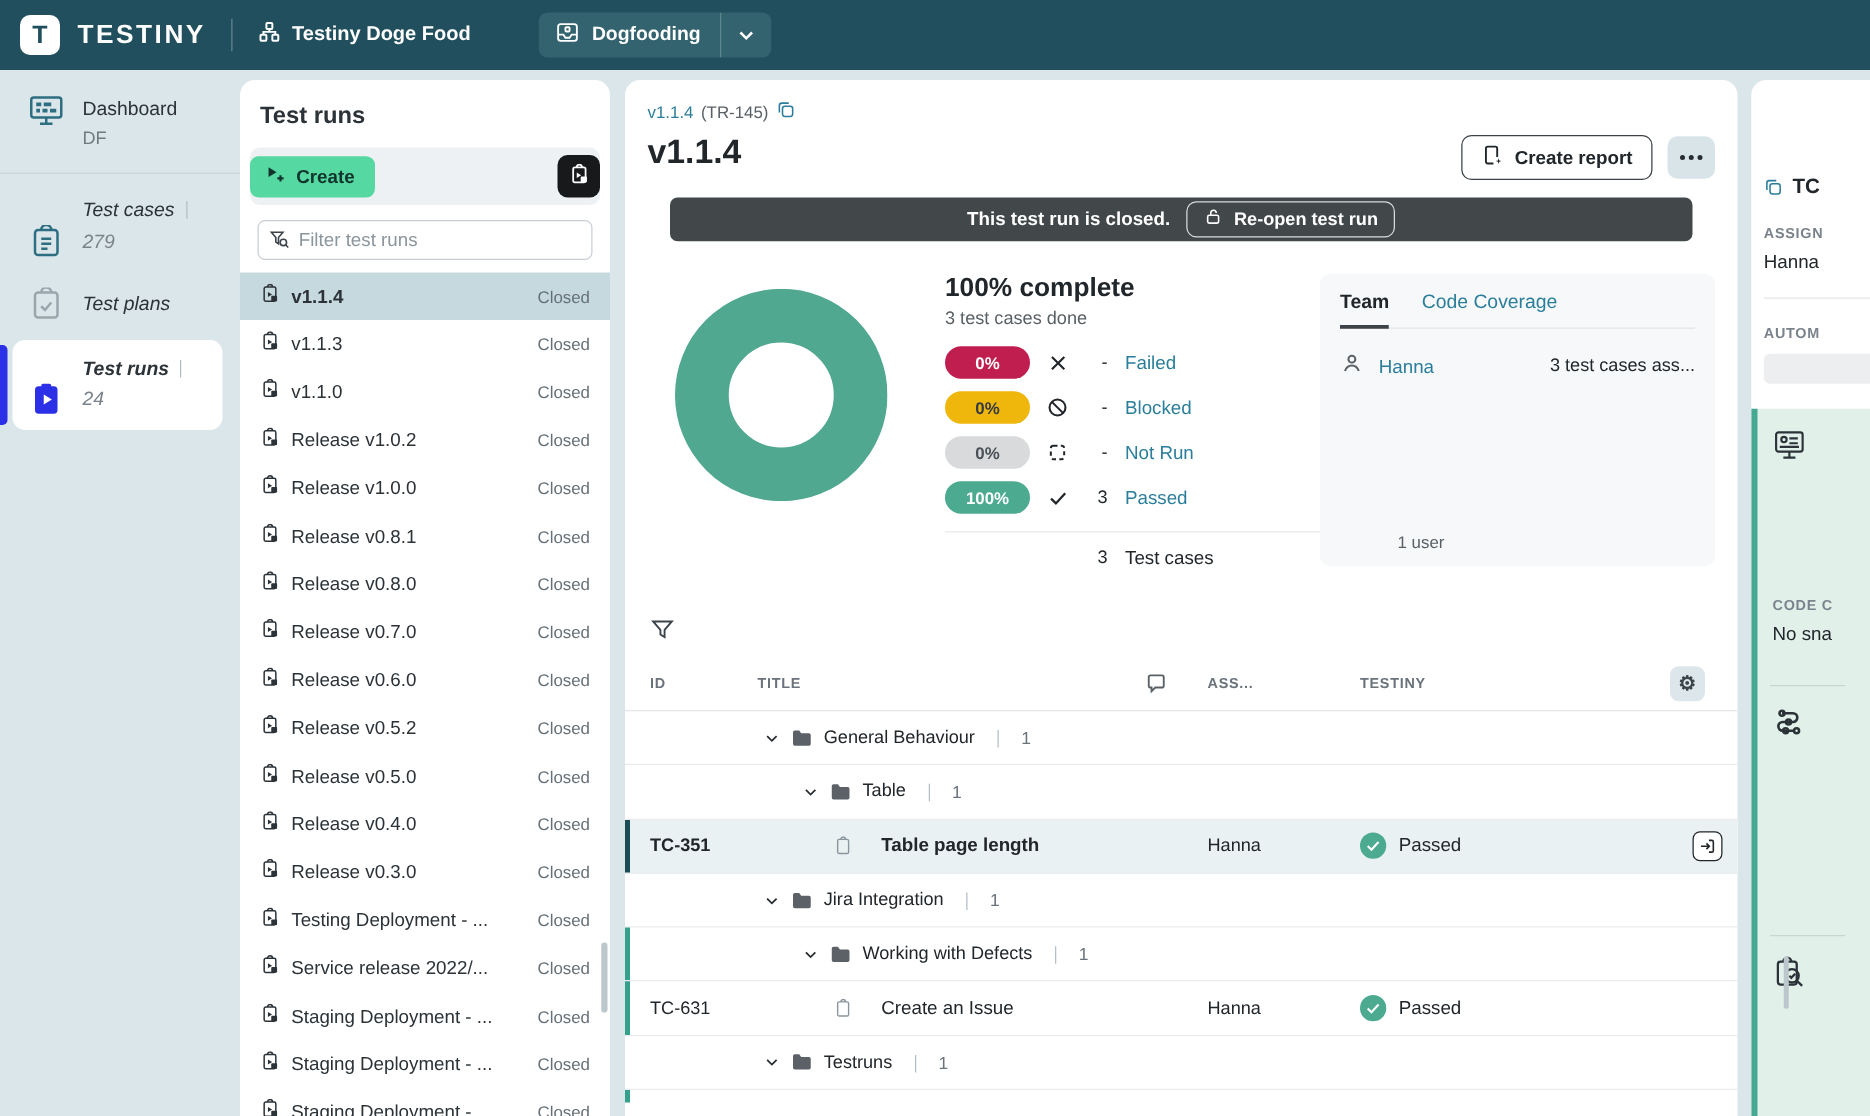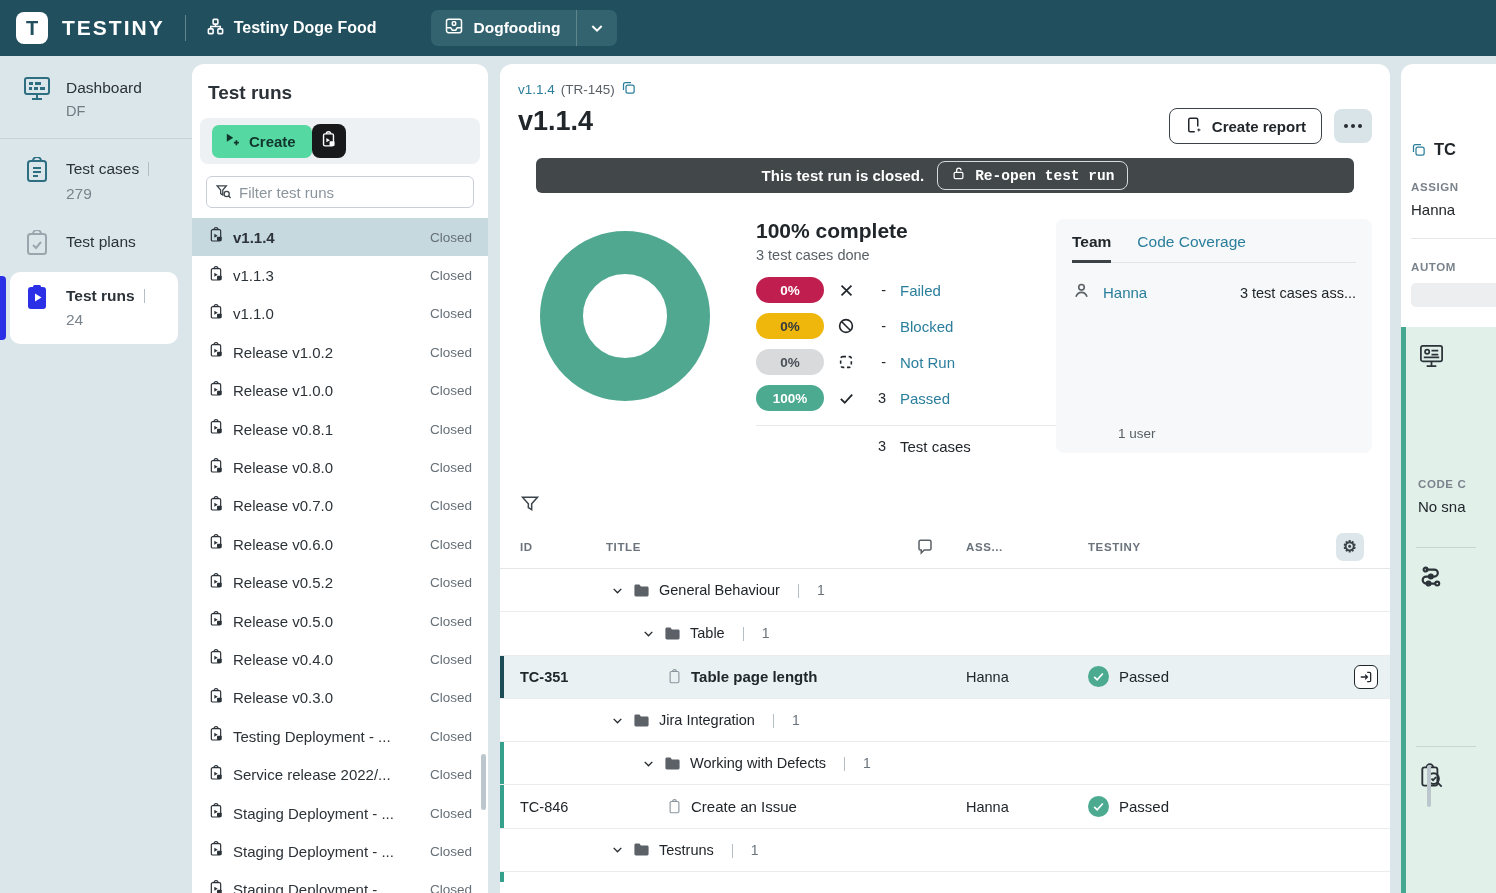--- a/index.html
+++ b/index.html
@@ -17,28 +17,28 @@
   .project-caret { padding:0 12px; border-left:1px solid rgba(255,255,255,.22); height:100%; display:flex; align-items:center; }
   .layout { display:flex; gap:0; height:837px; }
   
   .sidebar { width:192px; padding-top:10px; position:relative; flex:none; }
   .side-item { display:flex; align-items:flex-start; gap:14px; padding:10px 10px 10px 22px; position:relative; cursor:pointer; }
   .side-item .labels { font-size:15.5px; color:#2b3238; line-height:1.55; }
   .side-item .sub { color:#6f7a82; font-size:14.5px; }
   .side-sep { height:1px; background:#c7d3d9; margin:6px 0; }
   .count-wrap { color:#7a838b; font-weight:normal; }
   .count-bar { display:inline-block; width:1px; height:14px; background:#b4bec5; margin:0 9px -2px 9px; }
-  .side-item.simple { align-items:flex-start; padding-top:12px; padding-bottom:12px; }
+  .side-item.simple { align-items:flex-end; padding-top:12px; padding-bottom:12px;font-style:italic; }
   .side-active { background:#fff; border-radius:10px; margin:4px 14px 4px 10px; padding:12px 10px 12px 12px; font-weight:bold; }
   .active-bar { position:absolute; left:-10px; top:4px; bottom:4px; width:6px; background:#2b2fe6; border-radius:0 4px 4px 0; }
   .side-icon { flex:none; display:flex; align-items:center; justify-content:center; width:30px; }
   
   .runs-card { width:296px; margin:8px 0 0 0; background:#fff; border-radius:12px 12px 0 0; flex:none; padding:18px 0 0 0; position:relative; overflow:hidden; }
   .runs-title { font-size:19px; font-weight:bold; padding:0 16px 14px 16px; }
-  .create-strip { background:#eef1f3; margin:0 8px; border-radius:8px; padding:6px 12px; display:flex; align-items:center; }
+  .create-strip { background:#eef1f3; margin:0 8px; border-radius:8px; padding:6px 0; display:flex; align-items:center; justify-content:space-between; }
   .btn-create { background:#55d8a1; border:none; border-radius:7px; height:33px; padding:0 16px 0 12px; display:flex; align-items:center; gap:8px;
     font-size:15px; font-weight:bold; color:#11352c; cursor:pointer; font-family:inherit; }
   .btn-dark-sq { background:#17191b; width:34px; height:34px; border:none; border-radius:8px; color:#fff; display:flex; align-items:center; justify-content:center; cursor:pointer; }
   .runs-filter { margin:12px 14px 10px 14px; position:relative; }
   .runs-filter input, .kw-filter input { width:100%; height:32px; border:1px solid #c9cfd5; border-radius:6px; padding:0 8px 0 32px;
     font-size:15px; color:#2b3238; font-family:inherit; outline:none; background:#fff; }
   .runs-filter input::placeholder, .kw-filter input::placeholder { color:#8b959d; }
   .input-icn { position:absolute; left:9px; top:7px; color:#3c444b; }
   .runs-list { }
   .run-item { display:flex; align-items:center; height:38.4px; padding:0 16px 0 16px; cursor:pointer; gap:9px; }
@@ -56,21 +56,21 @@
   .main-title-row { display:flex; align-items:flex-start; justify-content:space-between; margin-top:8px; }
   .page-title { font-size:27px; font-weight:bold; color:#21262b; }
   .title-actions { display:flex; align-items:center; gap:12px; margin-top:2px; }
   .btn-report { display:flex; align-items:center; gap:9px; border:1.5px solid #3c4247; background:#fff; border-radius:8px; height:36px; padding:0 15px;
     font-size:15px; font-weight:bold; color:#21262b; cursor:pointer; font-family:inherit; }
   .btn-more { width:38px; height:34px; background:#d9e4e9; border:none; border-radius:8px; display:flex; align-items:center; justify-content:center; gap:3px; cursor:pointer; }
   .btn-more i { width:4px; height:4px; border-radius:50%; background:#272c30; }
   .closed-banner { margin:14px 18px 0 18px; background:#42474a; border-radius:6px; height:35px; display:flex; align-items:center; justify-content:center; gap:13px; }
   .closed-banner .msg { color:#fff; font-size:15px; font-weight:bold; }
   .btn-reopen { display:flex; align-items:center; gap:9px; background:transparent; border:1.5px solid #d8dbdc; border-radius:8px; height:29px; padding:0 13px;
-    color:#fff; font-size:14.5px; font-weight:bold; cursor:pointer; font-family:Liberation Mono, monospace;justify-content:center; }
+    color:#fff; font-size:14.5px; font-weight:bold; cursor:pointer; font-family:Liberation Sans, sans-serif;justify-content:center; }
   .stats-zone { display:flex; padding:26px 18px 0 18px; }
   .donut-wrap { width:170px; height:170px; margin:12px 0 0 22px; flex:none; }
   .stats-col { margin-left:46px; flex:none; width:300px; }
   .stats-head { font-size:21px; font-weight:bold; color:#21262b; }
   .stats-sub { font-size:14.5px; color:#596066; margin:4px 0 14px 0; }
   .stat-row { display:grid; grid-template-columns:68px 44px 20px 1fr; align-items:center; margin-bottom:10px; }
   .pill { height:26px; border-radius:13px; font-size:13.5px; font-weight:bold; display:flex; align-items:center; justify-content:center; }
   .pill.failed { background:#c01e4f; color:#fff; }
   .pill.blocked { background:#efb60b; color:#343a40; }
   .pill.notrun { background:#d8dadc; color:#495057; }
@@ -100,21 +100,21 @@
   .grid-head .h-id { padding-left:20px; }
   .grid-head .h-icn { display:flex; color:#596066; }
   .gear-wrap { justify-self:end; margin-right:26px; width:28px; height:28px; background:#dde7eb; border-radius:7px; display:flex; align-items:center; justify-content:center; cursor:pointer; color:#3c444b; font-size:16px; }
   .trow { position:relative; height:43.3px; border-bottom:1px solid #eaecee; display:flex; align-items:center; cursor:pointer; }
   .trow .marker { position:absolute; left:0; top:0; bottom:0; width:4px; background:#35a08b; }
   .trow.selected { background:#e9f1f3; }
   .trow.selected .marker { background:#1c4c56; }
   .trow.case-row { display:grid; grid-template-columns:106px 310px 50px 122px 240px 1fr; }
   .c-id { padding-left:20px; font-size:14.5px; color:#21262b; }
   .trow.selected .c-id, .trow.selected .c-title { font-weight:bold; }
-  .c-titlecell { display:flex; align-items:center; gap:10px; padding-left:62px; }
+  .c-titlecell { display:flex; align-items:center; gap:24px; padding-left:62px; }
   .c-title { font-size:15px; color:#21262b; }
   .c-assignee { font-size:14.5px; color:#21262b; }
   .c-result { display:flex; align-items:center; gap:10px; font-size:15px; color:#21262b; }
   .res-circle { width:21px; height:21px; border-radius:50%; background:#4baa90; display:flex; align-items:center; justify-content:center; color:#fff; }
   .open-btn { justify-self:end; margin-right:12px; width:24px; height:24px; border:1.5px solid #21262b; border-radius:6px; background:#fff;
     display:flex; align-items:center; justify-content:center; color:#21262b; cursor:pointer; }
   .folder-inner { display:flex; align-items:center; gap:9px; padding-left:111px;text-align:center; }
   .folder-inner.lvl2 { padding-left:142px; }
   .folder-inner .f-name { font-size:14.5px; color:#21262b; }
   .folder-inner .f-count { font-size:14px; color:#6a737c; }
@@ -680,21 +680,21 @@
                 <path d="M2 4a2 2 0 0 1 2-2h5l2.2 3H20a2 2 0 0 1 2 2v10a2 2 0 0 1-2 2H4a2 2 0 0 1-2-2z"></path>
               </svg>
             </span>
             <span class="f-name">Working with Defects</span>
             <span class="count-bar"></span>
             <span class="f-count">1</span>
           </div>
         </div>
         <div class="trow case-row">
           <span class="marker"></span>
-          <span class="c-id">TC-846</span>
+          <span class="c-id">TC-631</span>
           <span class="c-titlecell">
             <span class="doc-icn">
               <svg width="13" height="15" viewBox="0 0 20 24" fill="none" stroke="currentColor" stroke-width="1.8">
                 <rect x="3" y="4" width="14" height="18" rx="2"></rect>
                 <path d="M7 4a3 3 0 0 1 6 0"></path>
               </svg>
             </span>
             <span class="c-title">Create an Issue</span>
           </span>
           <span></span>

